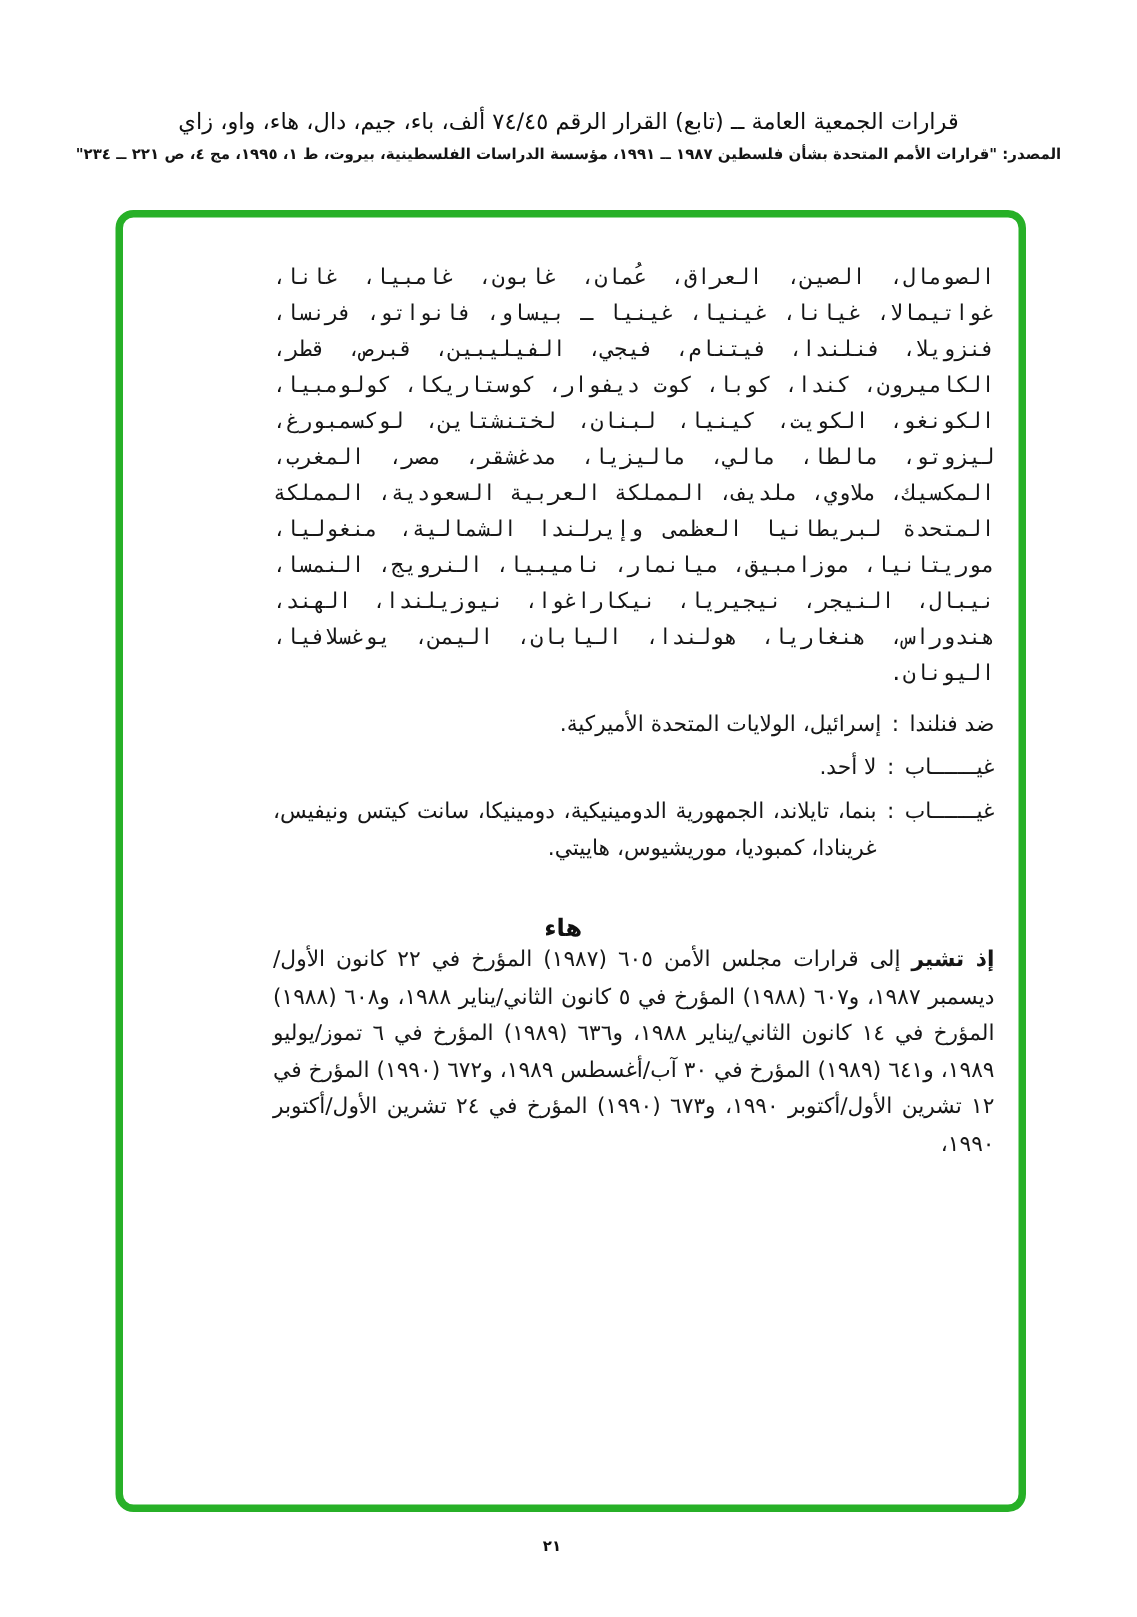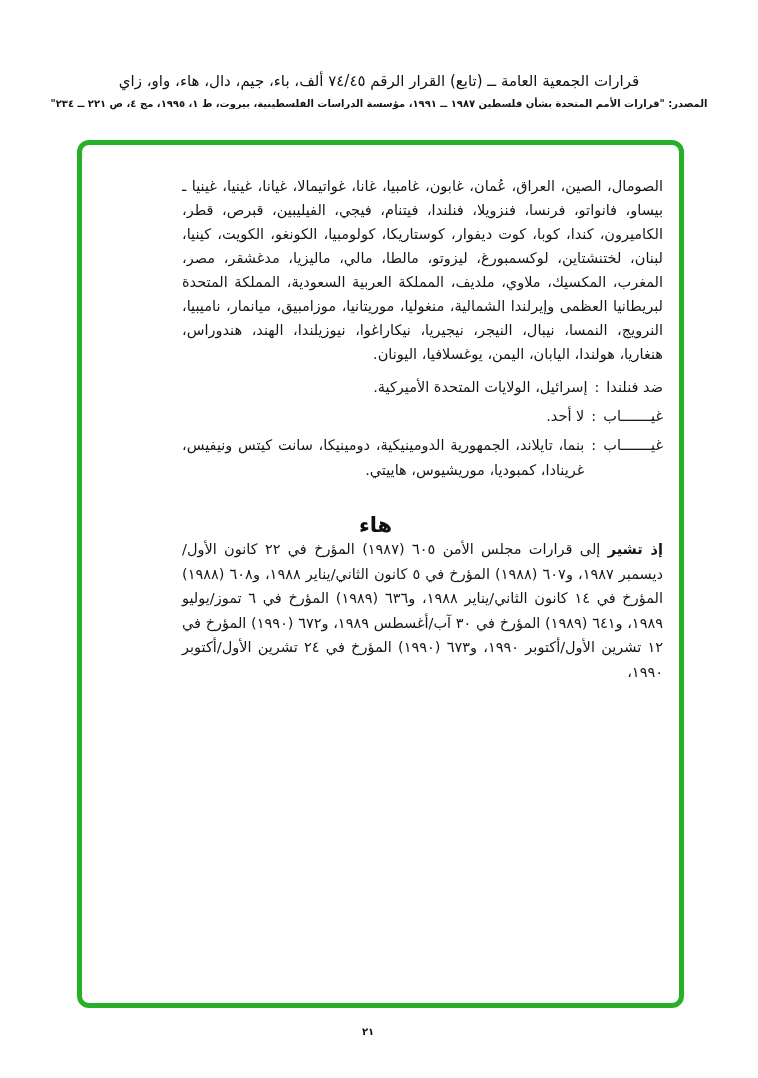--- a/index.html
+++ b/index.html
@@ -30,31 +30,32 @@
     background:transparent;
   }
   .content{
     position:absolute;top:174px;right:95px;width:481px;
     direction:rtl;
   }
   .content p{margin:0;padding:0;}
   .countries{
     font-size:14.5px;line-height:24px;
     text-align:justify;
+    font-family:Liberation Mono, monospace;
   }
   .votes{margin-top:9px;}
   .vote-row{
     display:flex;direction:rtl;align-items:flex-start;
     font-size:14.5px;line-height:25px;margin-top:4px;
   }
   .vote-label{flex:0 0 auto;white-space:nowrap;}
   .vote-sep{flex:0 0 auto;padding:0 7px;}
   .vote-value{flex:1 1 auto;text-align:justify;}
   .section-heading{
-    font-size:21px;font-weight:700;color:#101010;
+    font-size:16px;font-weight:700;color:#101010;
     margin:30px 0 0;text-align:center;
     position:relative;right:47px;
   }
   .opening{
     font-size:14.5px;font-weight:700;color:#101010;
     margin-top:17px;text-indent:18px;
   }
   .preamble{
     margin-top:5px;
     font-size:14.5px;line-height:24.5px;

